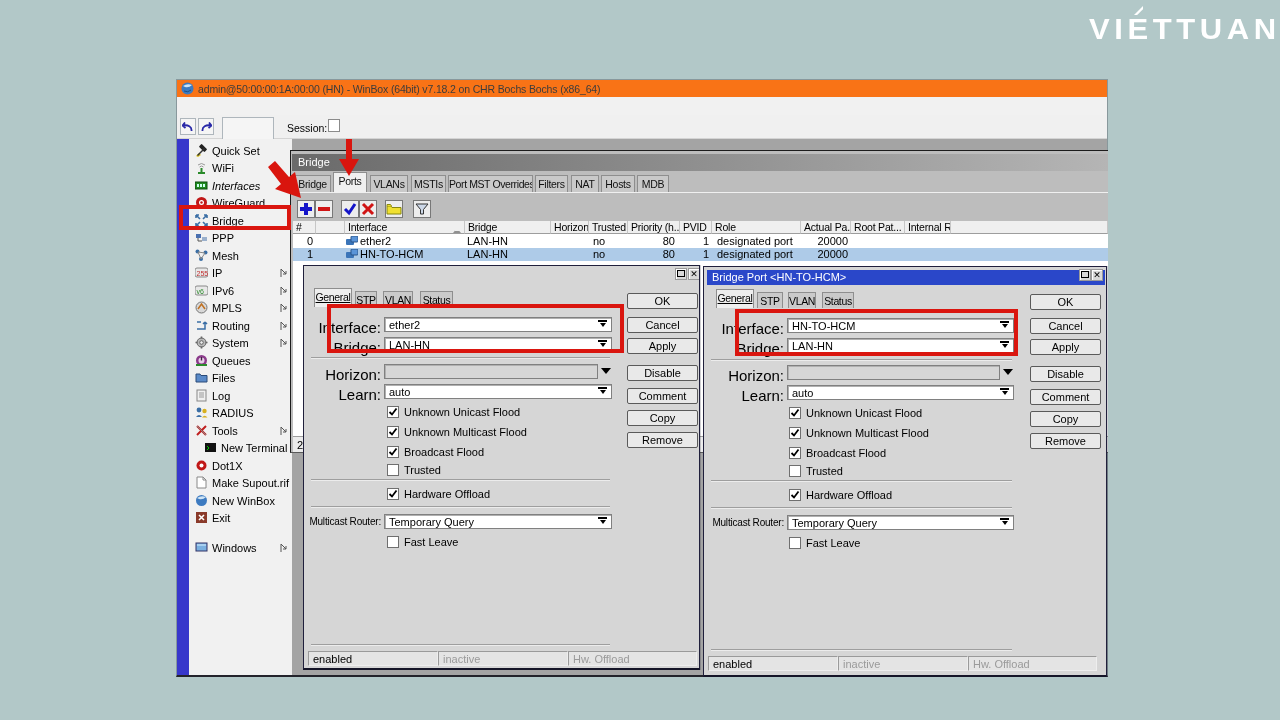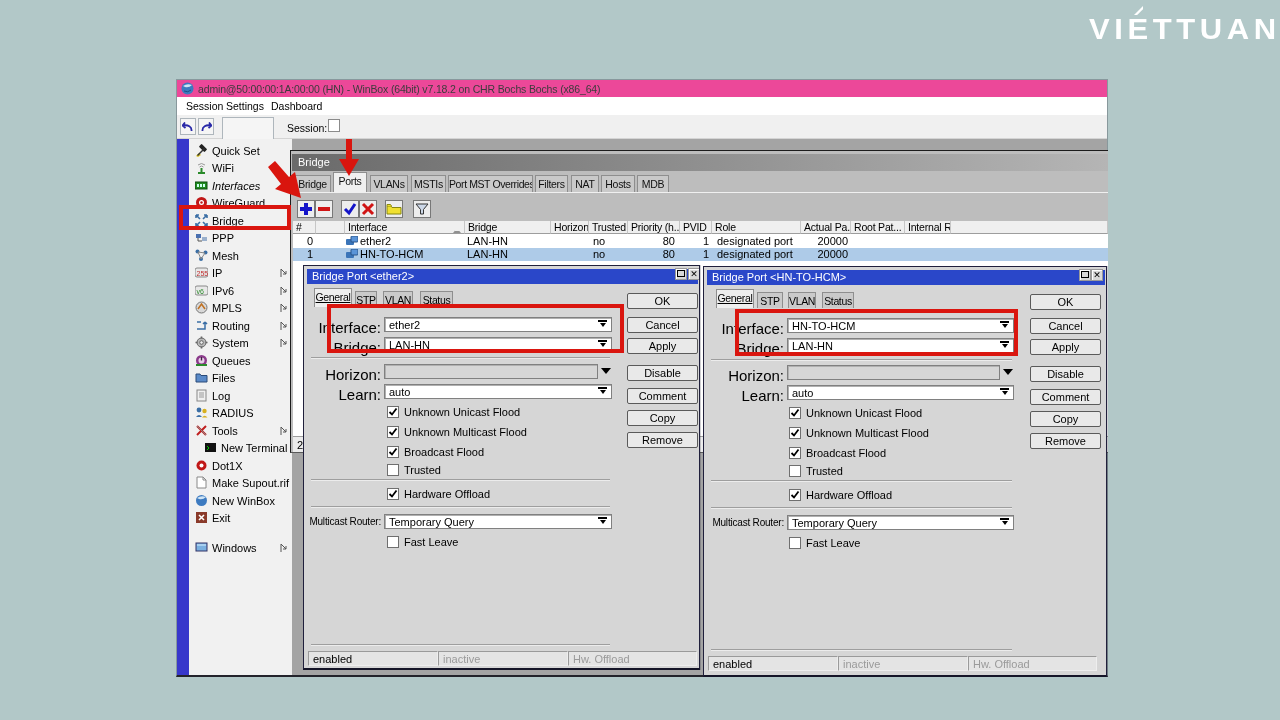--- a/index.html
+++ b/index.html
@@ -3,21 +3,21 @@
 <meta charset="utf-8">
 <style>
   * { margin:0; padding:0; box-sizing:border-box; }
   html,body { width:1280px; height:720px; overflow:hidden; }
   body { background:#b2c8c8; font-family:"Liberation Sans", sans-serif; position:relative; }
   .abs { position:absolute; }
   .t11 { font-size:11px; color:#000; white-space:nowrap; }
 
   
   #mainwin { left:176px; top:79px; width:932px; height:598px; background:#f1f1f1; }
-  #titlebar { left:0; top:0; width:100%; height:18px; background:#ec4899; }
+  #titlebar { left:0; top:0; width:100%; height:18px; background:#f97316; }
   #menubar { left:0; top:18px; width:100%; height:18px; background:#ffffff; }
   #toolbar { left:0; top:36px; width:100%; height:24px; background:#f0f0f0; border-bottom:1px solid #d4d4d4; }
   #bluestrip { left:0; top:60px; width:13px; height:537px; background:#3737cb; }
   #sidebar { left:13px; top:60px; width:103px; height:537px; background:#f1f1f1; }
   #workspace { left:116px; top:60px; width:816px; height:537px; background:#a4a4a4; }
 
   .toolbtn { position:absolute; background:#f5f5f5; border:1px solid #aeb6bc; text-align:center; }
   .mitem { position:absolute; height:17px; font-size:11px; color:#000; }
   .mico { position:absolute; left:6px; top:1px; width:13px; height:13px; }
   .mlabel { position:absolute; left:23px; top:2px; }
@@ -64,25 +64,20 @@
 <div class="abs" style="left:1134px; top:6px; width:9px; height:9px; background:#fff; clip-path:polygon(100% 0, 100% 35%, 35% 100%, 0 100%);"></div>
 
 <div class="abs" id="mainwin">
   <div class="abs" id="titlebar">
     <svg class="abs" style="left:5px;top:3px" width="13" height="13" viewBox="0 0 13 13">
         <circle cx="6.5" cy="6.5" r="6" fill="#3c7ac0"></circle>
         <path d="M2 4 Q6 1 11 3 Q8 6 4 5 Z" fill="#cfe4f4"></path>
         <path d="M3 9 Q7 11 10 8" stroke="#1d4f86" fill="none"></path>
       </svg>
     <div class="abs" style="left:22px; top:4px; color:#3c3c3c; font-size:10.5px; letter-spacing:-0.15px; white-space:nowrap;">admin@50:00:00:1A:00:00 (HN) - WinBox (64bit) v7.18.2 on CHR Bochs Bochs (x86_64)</div>
-  </div>
-  <div class="abs" id="menubar">
-    <div class="abs" style="left:10px;top:3px;font-size:10.5px;white-space:nowrap;">Session</div>
-    <div class="abs" style="left:50px;top:3px;font-size:10.5px;white-space:nowrap;">Settings</div>
-    <div class="abs" style="left:95px;top:3px;font-size:10.5px;white-space:nowrap;">Dashboard</div>
   </div>
   <div class="abs" id="toolbar">
     <div class="toolbtn" style="left:4px;top:3px;width:16px;height:17px;"><svg width="12" height="11" viewBox="0 0 12 11">
           <path d="M3 0.5 L0.5 3.5 L3.5 6 M1 3.5 C6 2.5 10 4.5 9.5 9" stroke="#2828a8" stroke-width="1.8" fill="none"></path>
         </svg></div>
     <div class="toolbtn" style="left:22px;top:3px;width:16px;height:17px;"><svg width="12" height="11" viewBox="0 0 12 11">
           <path d="M9 0.5 L11.5 3.5 L8.5 6 M11 3.5 C6 2.5 2 4.5 2.5 9" stroke="#2828a8" stroke-width="1.8" fill="none"></path>
         </svg></div>
     <div class="toolbtn t11" style="left:46px;top:2px;width:52px;height:19px;padding-top:21px;">Safe Mode</div>
     <div class="abs" style="left:111px;top:7px;font-size:10.5px;white-space:nowrap;">Session:</div>
@@ -379,21 +374,20 @@
       <div class="cell" style="left:390px;top:27px;width:26px;text-align:right;">1</div>
       <div class="cell" style="left:424px;top:27px;">designated port</div>
       <div class="cell" style="left:510px;top:27px;width:45px;text-align:right;">20000</div>
     </div>
   <div class="abs" style="left:2px;top:285px;width:815px;height:16px;background:#ececec;border-top:1px solid #9d9d9d;">
       <span class="t11" style="position:absolute;left:4px;top:2px;">2 items</span>
     </div>
 </div>
 
 <div class="abs dlg" id="dlg1" style="left:303px; top:265px; width:397px; height:405px;">
-  <div class="dtitle" style="width:391px;">Bridge Port &lt;ether2&gt;</div>
   <div class="dbtn" style="left:371px;"><svg width="8" height="8" style="margin-top:1px">
         <rect x="0.5" y="0.5" width="7" height="6" fill="none" stroke="#000"></rect>
       </svg></div>
   <div class="dbtn" style="left:384px;">✕</div>
   <div class="dtab active" style="left:10px;width:38px;top:22px;height:19px;">General</div>
   <div class="dtab" style="left:51px;width:22px;top:25px;height:16px;">STP</div>
   <div class="dtab" style="left:79px;width:30px;top:25px;height:16px;">VLAN</div>
   <div class="dtab" style="left:116px;width:33px;top:25px;height:16px;">Status</div>
   <div class="flabel" style="left:-30px;top:53px;width:107px;">Interface:</div>
   <div class="field" style="left:80px;top:51px;width:228px;">ether2</div>

